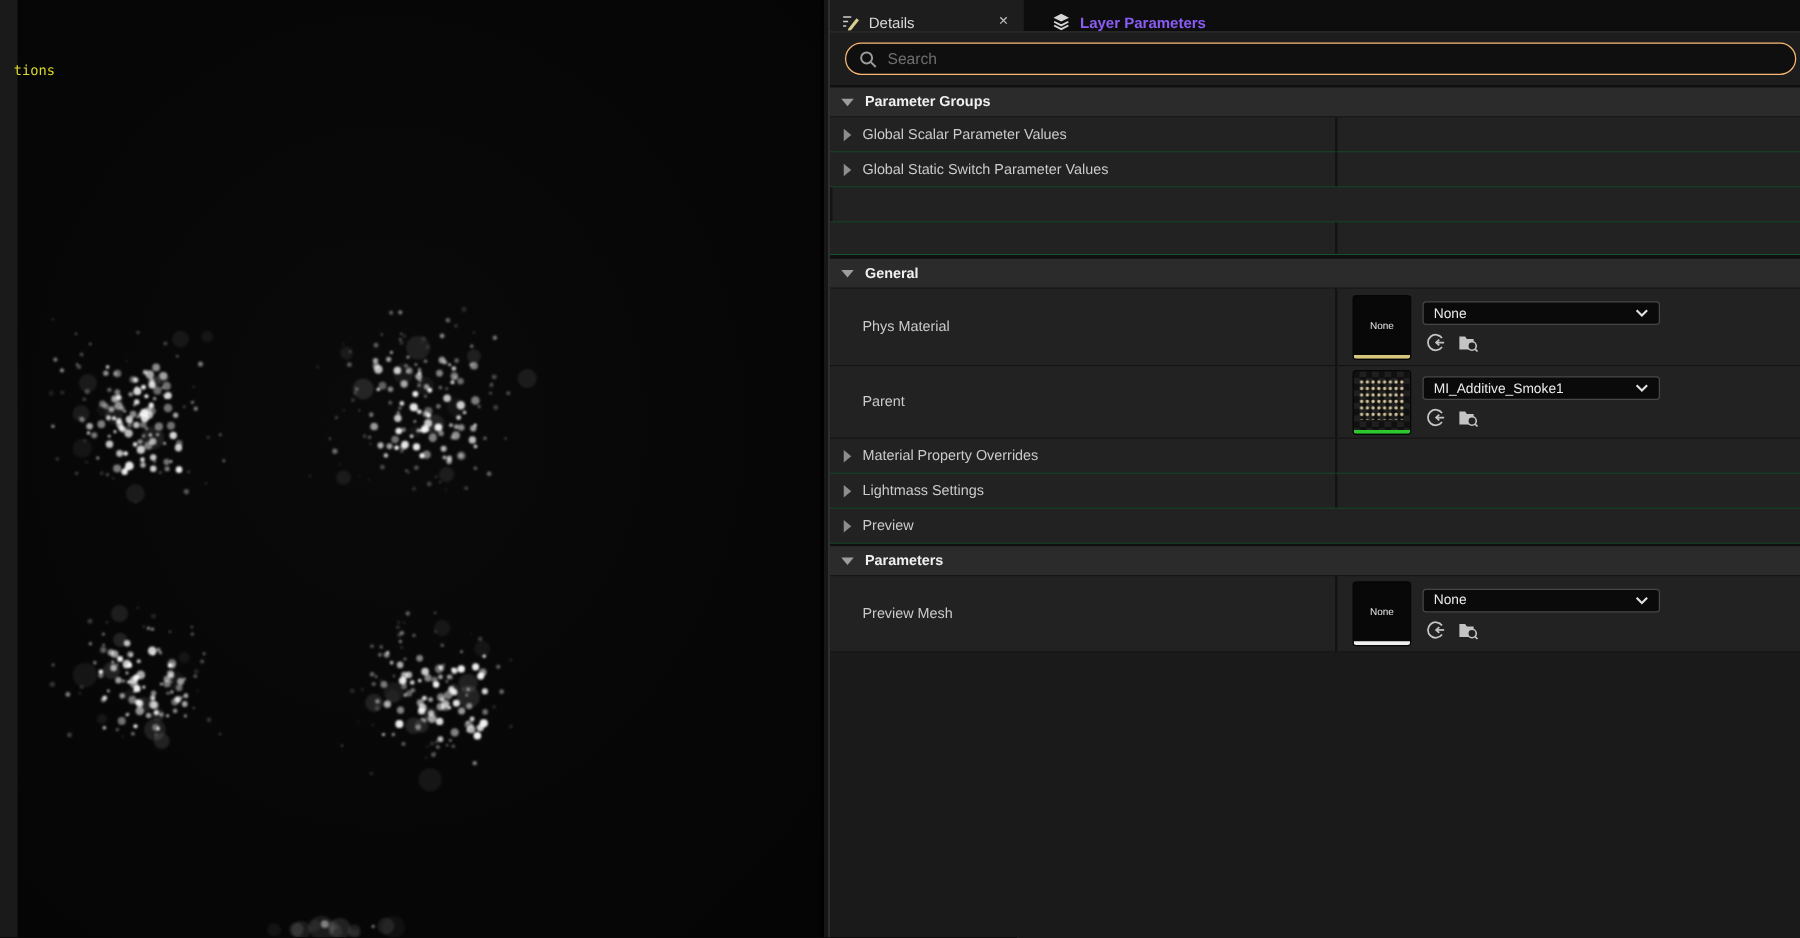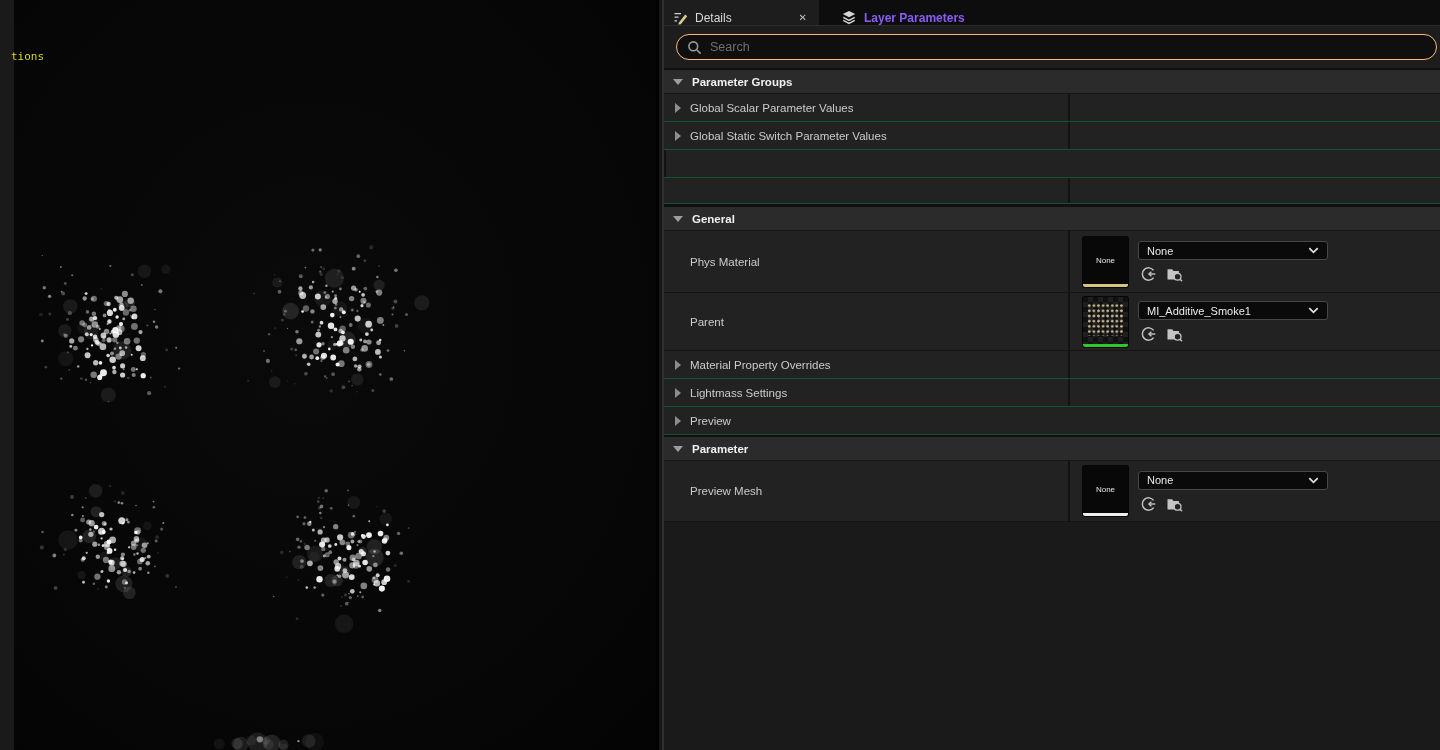--- a/index.html
+++ b/index.html
@@ -894,21 +894,21 @@
       <div class="prop-name">
         <span class="tri-right"></span>
         <span>Preview</span>
       </div>
     </div>
 
     <div class="hgap"></div>
 
     <div class="cat-header">
       <span class="tri-down"></span>
-      <span>Parameter</span>
+      <span>Parameters</span>
     </div>
 
     <div class="big-row" style="flex:0 0 61px;">
       <div class="prop-name">
         <span>Preview Mesh</span>
       </div>
       <div class="prop-value">
         <div class="asset-thumb">
           <div class="thumb-body">
               <span>None</span>

